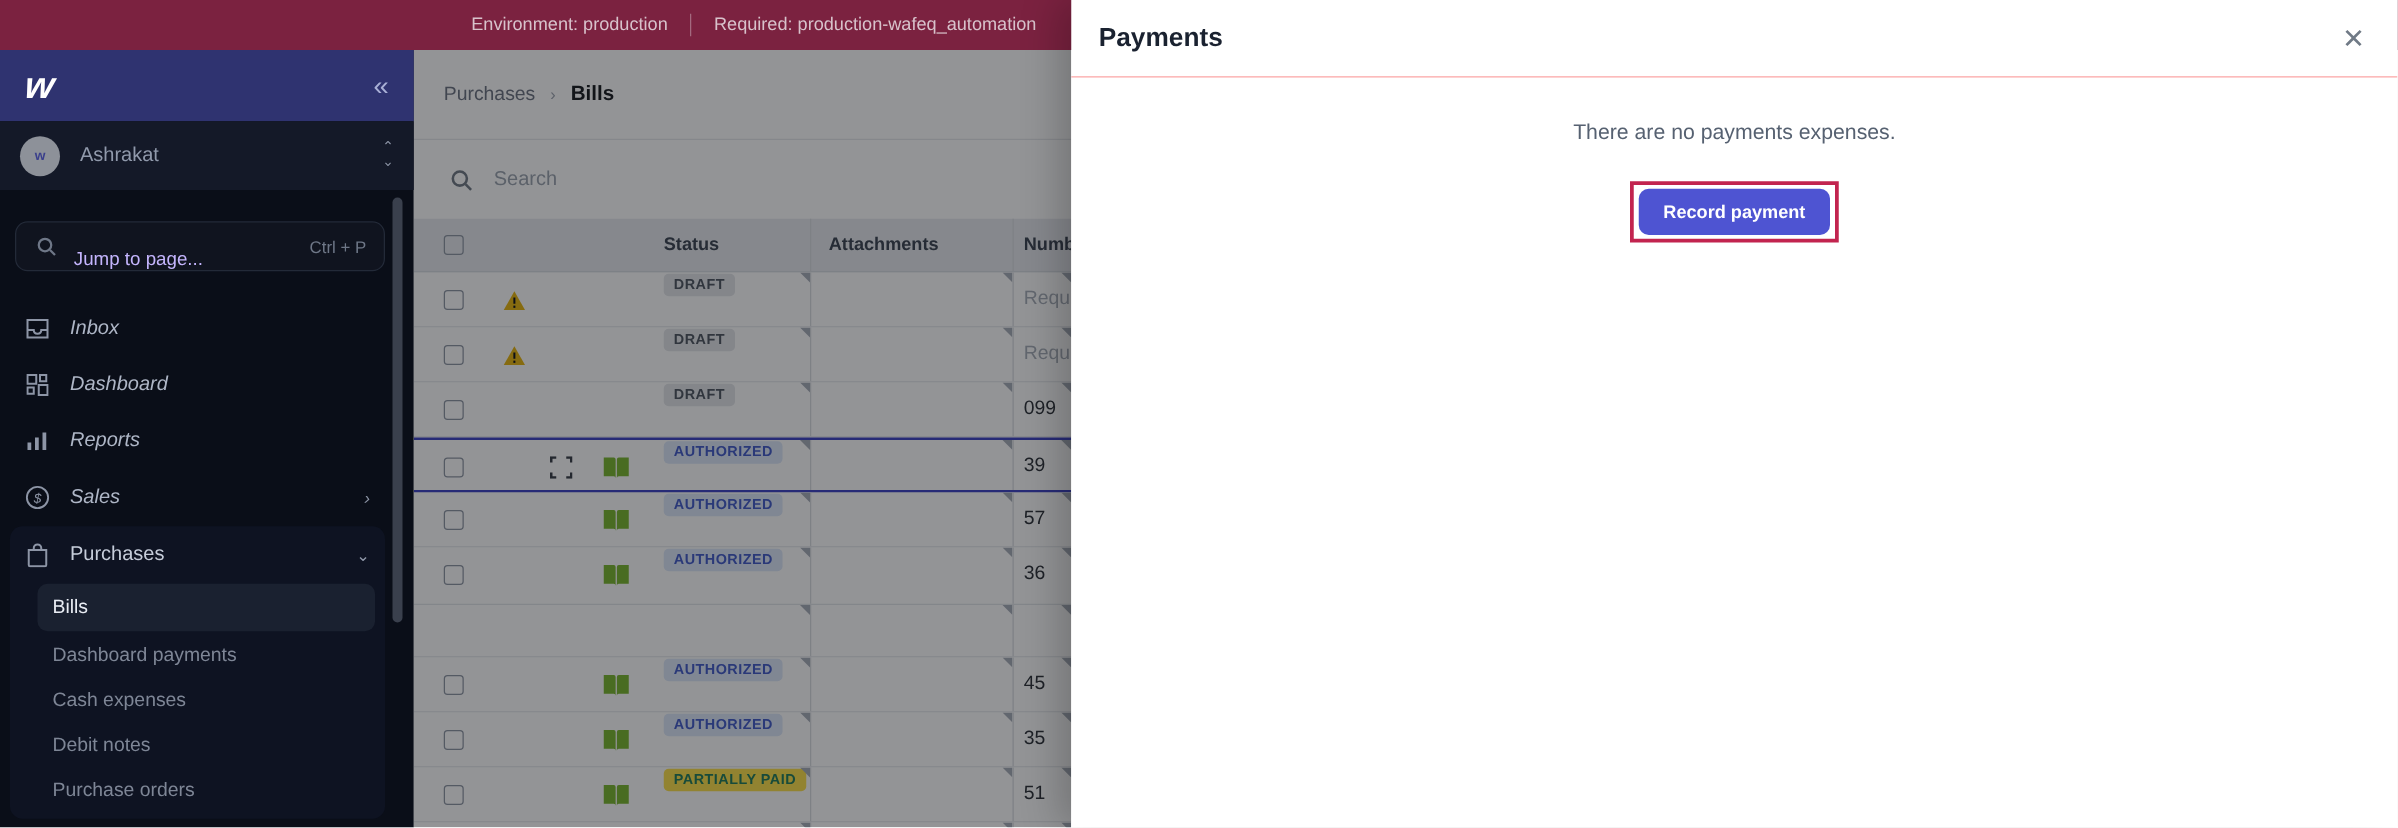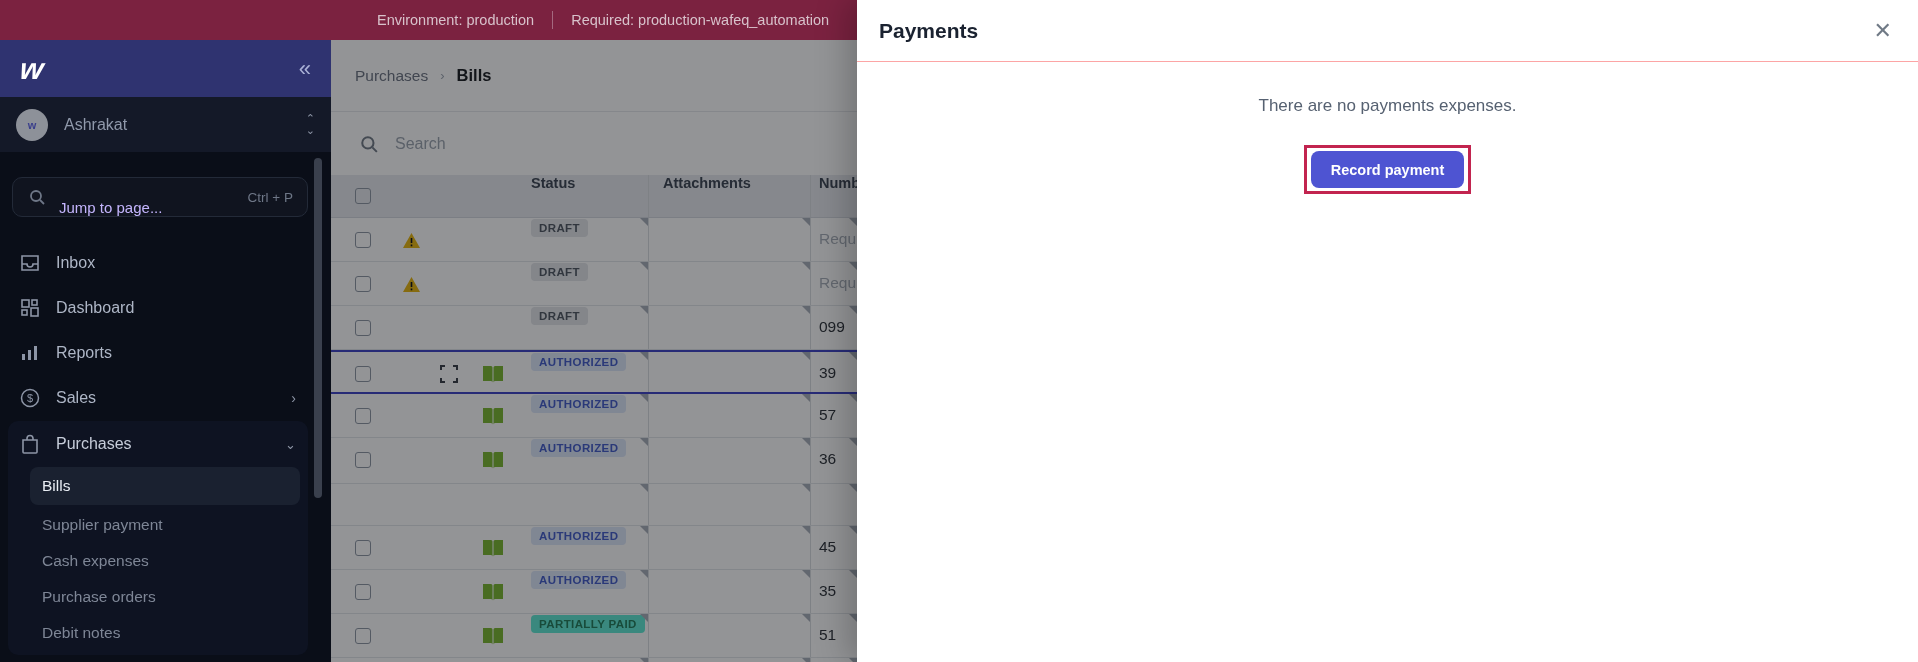--- a/index.html
+++ b/index.html
@@ -23,21 +23,21 @@
     display:flex; align-items:center; padding:0 16px; }
   .avatar { width:32px; height:32px; border-radius:50%; background:#8D9199; display:flex;
     align-items:center; justify-content:center; color:#3A3F8C; font-size:11px; font-weight:700; }
   .user-name { margin-left:16px; color:#9099AB; font-size:16px; flex:1; }
   .user-caret { color:#8D95A6; font-size:11px; line-height:1.0; display:flex; flex-direction:column; align-items:center; gap:1px; }
   .jump-box { position:absolute; left:12px; top:137px; width:296px; height:40px; background:#10141F;
     border:1px solid #232A38; border-radius:10px; display:flex; align-items:center; padding:0 14px; gap:12px; }
   .jump-box .ph { color:#c4b5fd; font-size:15px; flex:1;margin-top:20px; }
   .jump-box .kbd { color:#6E7787; font-size:13.5px; }
   .nav-item { position:absolute; left:0; width:316px; height:46px; display:flex; align-items:center;
-    padding:0 20px; gap:16px; color:#AEB6C6; font-size:16px; cursor:pointer; }
+    padding:0 20px; gap:16px; color:#AEB6C6; font-size:16px; cursor:pointer;font-style:italic; }
   .nav-item .chev { margin-left:auto; color:#8D95A6; font-size:14px; }
   .nav-icon { width:20px; height:20px; flex:0 0 20px; display:flex; align-items:center; justify-content:center; }
   .nav-icon svg { display:block; }
   .purch-panel { position:absolute; left:8px; top:381px; width:300px; height:234px; background:#0E1322; border-radius:10px; }
   .purch-head { position:relative; height:46px; display:flex; align-items:center; padding:0 12px; gap:16px;
     color:#C6CDDA; font-size:16px; cursor:pointer; }
   .purch-head .chev { margin-left:auto; color:#8D95A6; font-size:13px; }
   .sub-item { position:relative; margin-left:22px; margin-right:8px; height:36px; border-radius:8px;
     display:flex; align-items:center; padding:0 12px; color:#7E8696; font-size:15.5px; cursor:pointer; }
   .sub-item.active { background:#1A2130; color:#E9EDF4; height:38px; margin-bottom:2px; }
@@ -51,34 +51,34 @@
   .crumb-sep { color:#9CA3AF; font-size:13px; }
   .crumb-b { color:#15181D; font-size:16.5px; font-weight:700; }
   .search-row { position:absolute; left:0; top:72px; width:526px; height:63px; display:flex; align-items:center;
     padding:0 28px; gap:16px; }
   .search-ph { color:#9AA2AE; font-size:16px; }
 
   .table { position:absolute; left:0; top:135px; width:526px; }
   .trow { position:relative; display:grid; grid-template-columns:50px 148px 119px 162px 47px;
     border-bottom:1px solid #E2E5E9; background:#fff; }
   .thead { height:43px; background:#E7EAEE; border-bottom:1px solid #D4D8DE; }
-  .thead .hc { display:flex; font-size:14.5px; font-weight:700; color:#3A4250;
+  .thead .hc { display:flex; align-items:center; font-size:14.5px; font-weight:700; color:#3A4250;
     overflow:hidden; white-space:nowrap; }
   .c { position:relative; display:flex; align-items:flex-start; overflow:hidden; }
   .c-check { align-items:flex-start; }
   .checkbox { width:16px; height:16px; border:1.5px solid #8D95A3; border-radius:3px; margin:14px 0 0 24px; background:transparent; }
   .thead .checkbox { margin-top:0; }
   .c-status, .c-attach, .c-number { border-left:0; }
   .bcell.c-attach, .bcell.c-number, .hcell-attach, .hcell-number { border-left:1px solid #D9DCE1; }
   .bcell::after { content:""; position:absolute; top:0; right:0;
     border-left:8px solid transparent; border-top:8px solid #A7ADB8; }
   .badge { margin-top:1px; padding:3px 8px; border-radius:4px; font-size:11.5px; font-weight:700; letter-spacing:.4px; white-space:nowrap; }
   .badge.draft { background:#E3E5E9; color:#4D5560; }
   .badge.authorized { background:#DCE7FA; color:#4059C9; }
-  .badge.partial { background:#5eead4; color:#1F7A58; }
+  .badge.partial { background:#fde047; color:#1F7A58; }
   .num-text { margin:12px 0 0 8px; font-size:15.5px; color:#2A2F36; white-space:nowrap; }
   .num-text.muted { color:#A7AEB8; }
   .slot { position:absolute; top:10px; width:24px; height:24px; display:flex; align-items:center; justify-content:center; }
   .slot-warning { left:18px; } .slot-expand { left:56px; } .slot-book { left:100px; }
   .trow.selected { border-top:2px solid #3B41C5; border-bottom:2px solid #3B41C5; }
   .scrim { position:absolute; inset:0; background:rgba(15,17,22,.45); z-index:5; }
 
   
   .drawer { position:absolute; left:857px; top:0; width:1061px; height:662px; background:#fff; z-index:10;
     box-shadow:-10px 0 30px rgba(0,0,0,.22); }
@@ -173,24 +173,24 @@
           <svg width="18" height="20" viewBox="0 0 18 20">
               <path d="M2 6 h14 v12 a1 1 0 0 1 -1 1 h-12 a1 1 0 0 1 -1 -1 z" fill="none" stroke="#8D95A6" stroke-width="1.6"></path>
               <path d="M6 6 V4.5 a3 3 0 0 1 6 0 V6" fill="none" stroke="#8D95A6" stroke-width="1.6"></path>
             </svg>
         </span>
         <span>Purchases</span>
         <span class="chev">⌄</span>
       </div>
       <div id="purch-children">
           <div class="sub-item active">Bills</div>
-          <div class="sub-item">Supplier payment</div>
+          <div class="sub-item">Dashboard payments</div>
           <div class="sub-item">Cash expenses</div>
+          <div class="sub-item">Debit notes</div>
           <div class="sub-item">Purchase orders</div>
-          <div class="sub-item">Debit notes</div>
         </div>
     </div>
     <div class="side-scrollbar"></div>
   </div>
 
   <div class="main">
     <div class="crumb-row">
       <span class="crumb-a">Purchases</span>
       <span class="crumb-sep">›</span>
       <span class="crumb-b">Bills</span>

